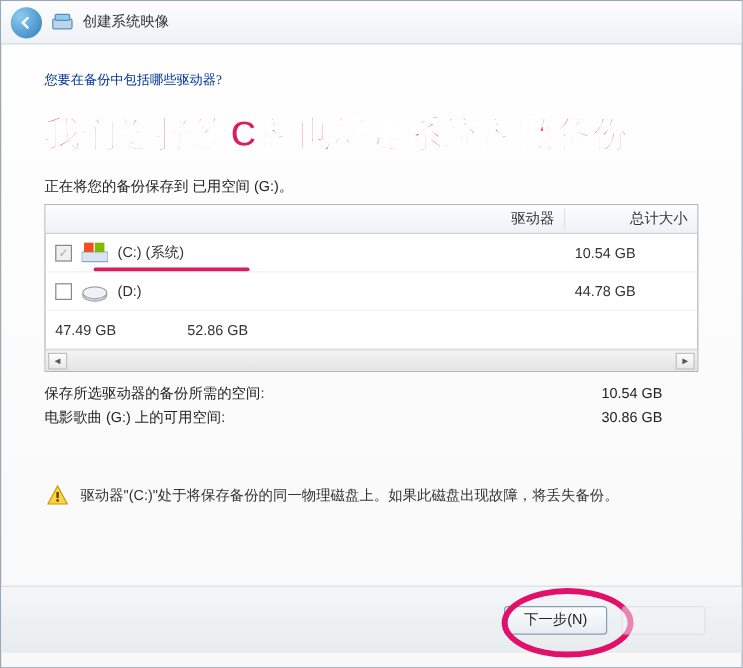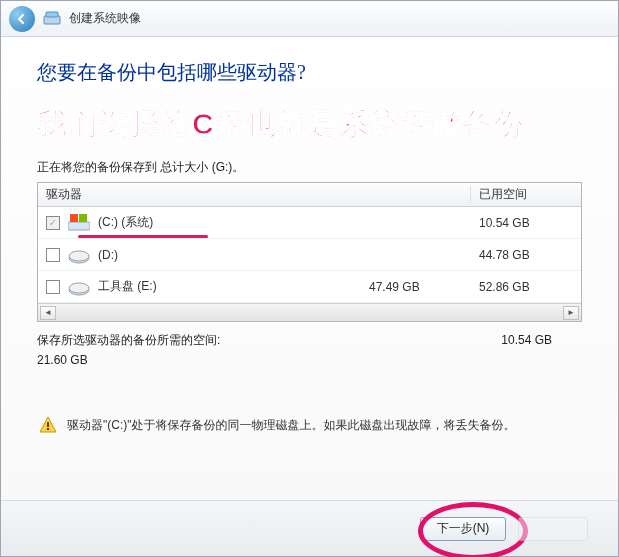--- a/index.html
+++ b/index.html
@@ -45,21 +45,21 @@
     }
     .title-text {
       font-size: 12px;
       color: #333;
     }
     .content {
       padding: 22px 36px 0 36px;
     }
     .question {
       color: #003399;
-      font-size: 20px;
+      font-size: 11px;
       font-family: "SimSun", serif;
       margin-bottom: 18px;
     }
     .annotation {
       font-size: 30px;
       font-weight: bold;
       color: #d81e5b;
       -webkit-text-stroke: 1px #fff;
       text-shadow: 0 0 2px #fff, 0 0 2px #fff;
       letter-spacing: 1px;
@@ -81,20 +81,21 @@
       background: linear-gradient(to bottom, #fdfdfd, #eef1f5);
       border-bottom: 1px solid #d0d0d0;
       height: 24px;
       align-items: center;
     }
     .th {
       padding: 0 8px;
       font-size: 12px;
       color: #333;
       border-right: 1px solid #e0e0e0;
+      text-align: right;
     }
     .col-drive { flex: 1; }
     .col-total { width: 110px; }
     .col-used { width: 110px; border-right: none; }
     .table-body { }
     .table-row {
       display: flex;
       align-items: center;
       height: 32px;
       border-bottom: 1px solid #f0f0f0;
@@ -169,21 +170,21 @@
       width: 18px; height: 18px;
       flex-shrink: 0;
     }
     .warn-text {
       font-size: 12px;
       color: #333;
       line-height: 18px;
     }
     .btn-area {
       position: absolute;
-      bottom: 0;
+      bottom: 12px;
       left: 0; right: 0;
       height: 56px;
       background: linear-gradient(to bottom, #f4f6f8, #e8ecef);
       border-top: 1px solid #d6dde4;
       display: flex;
       align-items: center;
       justify-content: flex-end;
       padding-right: 30px;
       gap: 12px;
     }
@@ -235,26 +236,26 @@
         <rect x="1" y="6" width="16" height="8" rx="1" fill="#bcd5ec" stroke="#5a8db8"></rect>
         <rect x="3" y="2" width="12" height="5" rx="1" fill="#8fcbf0" stroke="#5a8db8"></rect>
       </svg>
     </span>
     <span class="title-text">创建系统映像</span>
   </div>
 
   <div class="content">
     <div class="question">您要在备份中包括哪些驱动器?</div>
     <div class="annotation">我们选择给C盘也就是系统盘做备份</div>
-    <div class="save-to">正在将您的备份保存到 总计大小 (G:)。</div>
+    <div class="save-to">正在将您的备份保存到 已用空间 (G:)。</div>
 
     <div class="drive-table" style="position:relative;">
       <div class="table-header">
         <div class="th col-drive">驱动器</div>
-        <div class="th col-used">已用空间</div>
+        <div class="th col-used">总计大小</div>
       </div>
       <div class="table-body">
 
         <div class="table-row">
           <div class="td col-drive">
             <span class="chk disabled">✓</span>
             <span class="drive-icon">
               <svg width="22" height="18" viewBox="0 0 22 18">
                 <rect x="0" y="8" width="22" height="8" rx="1" fill="#d8e4ef" stroke="#8ba8c2"></rect>
                 <rect x="2" y="0" width="8" height="8" fill="#f25022"></rect>
@@ -276,48 +277,39 @@
                 <ellipse cx="11" cy="12" rx="10" ry="5" fill="#d8dde2" stroke="#9ba4ad"></ellipse>
                 <ellipse cx="11" cy="10" rx="10" ry="5" fill="#eef2f5" stroke="#9ba4ad"></ellipse>
               </svg>
             </span>
             <span>(D:)</span>
           </div>
           <div class="td col-used">44.78 GB</div>
         </div>
 
         <div class="table-row">
-          <div class="td col-drive">
-            <span class="chk"></span>
-            <span class="drive-icon">
-              <svg width="22" height="18" viewBox="0 0 22 18">
-                <ellipse cx="11" cy="12" rx="10" ry="5" fill="#d8dde2" stroke="#9ba4ad"></ellipse>
-                <ellipse cx="11" cy="10" rx="10" ry="5" fill="#eef2f5" stroke="#9ba4ad"></ellipse>
-              </svg>
-            </span>
-            <span>工具盘 (E:)</span>
-          </div>
           <div class="td col-total">47.49 GB</div>
           <div class="td col-used">52.86 GB</div>
         </div>
 
       </div>
       <div class="scroll-stub">
         <span class="scroll-arrow">◄</span>
         <span class="scroll-arrow">►</span>
       </div>
     </div>
 
     <div class="summary">
       <div class="summary-row">
         <span>保存所选驱动器的备份所需的空间:</span>
         <span>10.54 GB</span>
       </div>
       <div class="summary-row">
-        <span>21.60 GB</span>
+        <span>电影歌曲 (G:) 上的可用空间:</span>
+        <span>30.86 GB</span>
       </div>
     </div>
 
     <div class="warning-box">
       <span class="warn-icon">
         <svg width="18" height="18" viewBox="0 0 18 18">
           <path d="M9 1 L17 16 L1 16 Z" fill="#ffd24a" stroke="#c79a00"></path>
           <rect x="8" y="6" width="2" height="5" fill="#5a4400"></rect>
           <rect x="8" y="12" width="2" height="2" fill="#5a4400"></rect>
         </svg>

